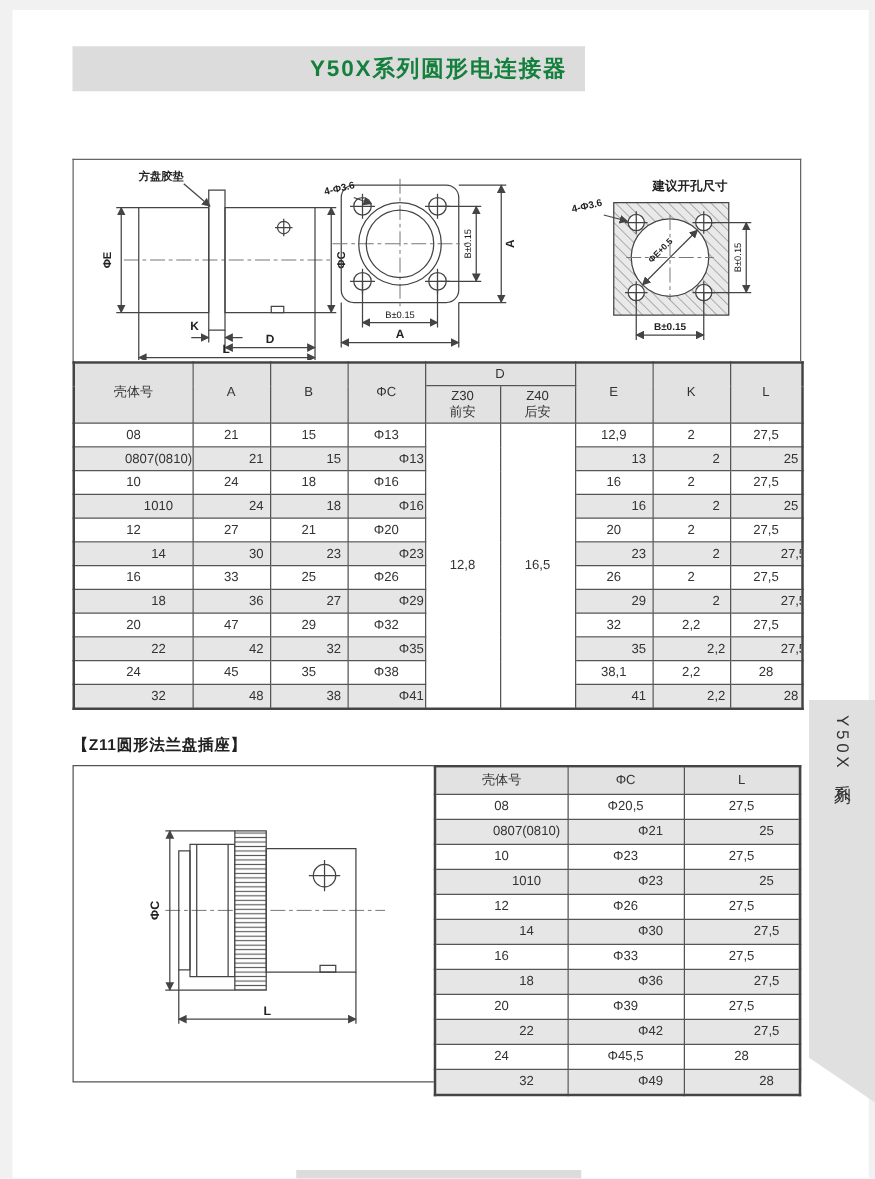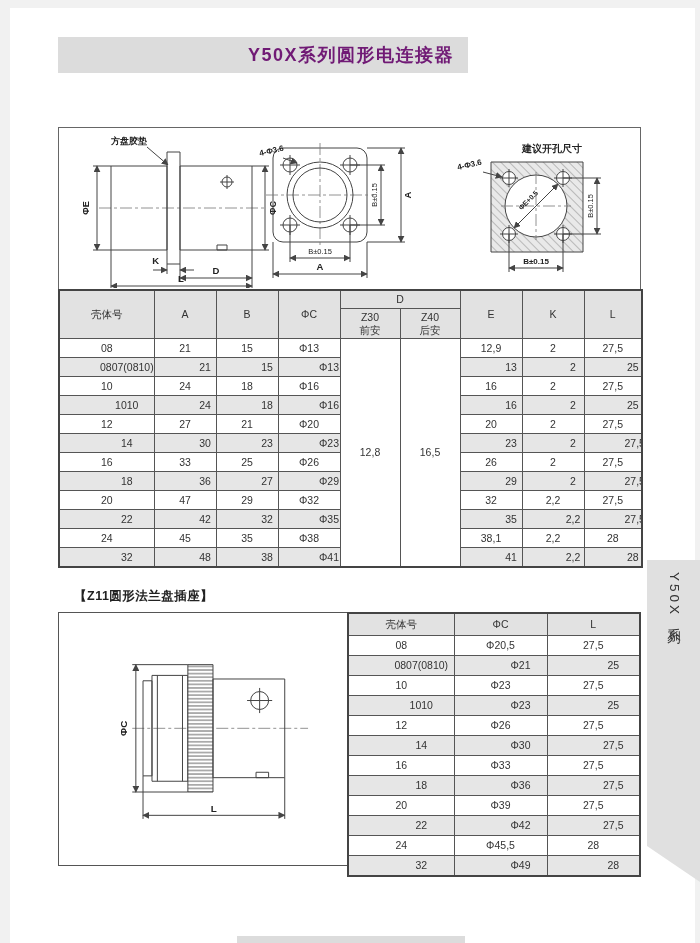--- a/index.html
+++ b/index.html
@@ -13,25 +13,25 @@
   html,body{margin:0;padding:0;background:#ededed;}
   body{font-family:"Liberation Sans", sans-serif;color:var(--ink);}
   .page{position:relative;width:700px;height:943px;background:#ffffff;overflow:hidden;}
   .edge{position:absolute;background:#f1f1f1;}
   .edge.top{left:0;top:0;width:700px;height:8px;}
   .edge.left{left:0;top:0;width:10px;height:943px;}
   .edge.right{right:0;top:0;width:5px;height:943px;}
 
   .banner{position:absolute;left:58px;top:37px;width:410px;height:36px;background:var(--banner-bg);
     display:flex;align-items:center;justify-content:flex-end;box-sizing:border-box;padding-right:14px;
-    font-size:18px;font-weight:bold;letter-spacing:1.5px;color:#701a75;}
+    font-size:18px;font-weight:bold;letter-spacing:1.5px;color:#15803d;}
 
   .sec-heading{position:absolute;left:58px;font-size:12.5px;font-weight:bold;color:#222;letter-spacing:0.5px;}
   #heading-z30{top:98px;}
-  #heading-z11{top:588px;margin-left:16px;}
+  #heading-z11{top:588px;}
 
   .drawbox{position:absolute;left:58px;top:127px;width:583px;height:162px;border:1px solid #666;
     border-bottom:none;background:#fff;box-sizing:border-box;}
   .drawbox svg{position:absolute;}
 
   table{border-collapse:collapse;table-layout:fixed;background:#fff;}
   th,td{border:1px solid var(--border-col);text-align:center;vertical-align:middle;
     font-size:10.5px;color:#333;padding:0;overflow:hidden;line-height:1.15;}
   th{background:var(--header-cell-bg);font-weight:normal;}
   tr.stripe td{background:var(--stripe-bg);padding-left:40px;}

